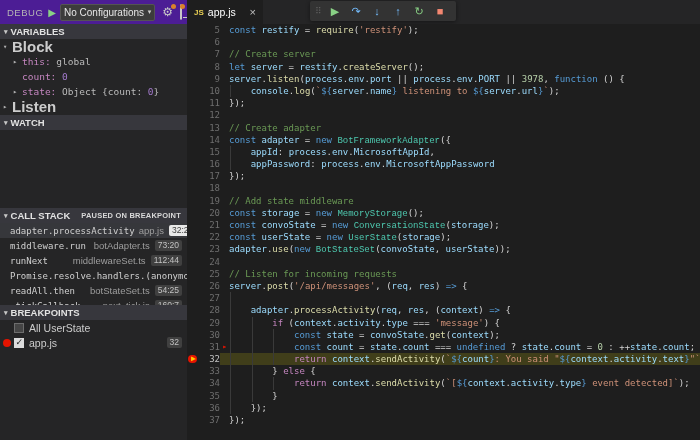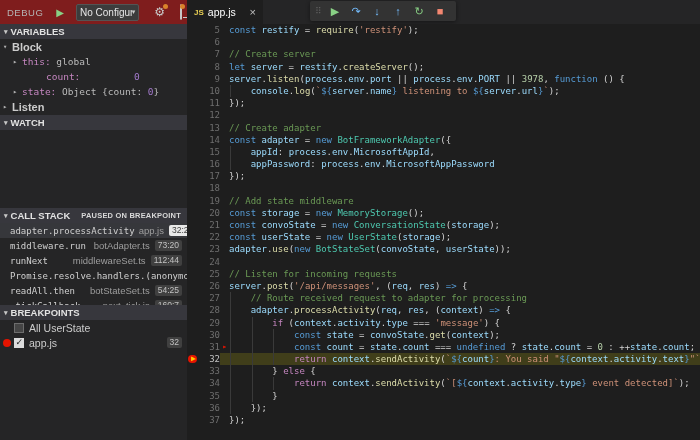--- a/index.html
+++ b/index.html
@@ -3,42 +3,42 @@
 <meta charset="utf-8">
 <style>
   * { margin:0; padding:0; box-sizing:border-box; }
   html,body { width:700px; height:440px; background:#1e1e1e; overflow:hidden;
               font-family:"Liberation Sans",sans-serif; }
   #app { position:relative; width:700px; height:440px; }
 
   
   #sidebar { position:absolute; left:0; top:0; width:187px; height:440px;
              background:#252526; display:flex; flex-direction:column; overflow:hidden; }
-  .dbg-h { height:24px; flex:none; display:flex; align-items:center; padding:0 5px; background:#7f1d1d;gap:8px; }
+  .dbg-h { height:24px; flex:none; display:flex; align-items:center; padding:0 5px; background:#4c1d95; }
   .dbg-label { font-size:9.5px; color:#b4b4b4; letter-spacing:.5px; margin:0 5px 0 2px; }
   .play-ico { color:#89d185; font-size:10px; margin-right:4px; cursor:pointer; }
   .cfg-dd { width:104px; height:17px; background:#3c3c3c; border:1px solid #545454; border-radius:2px;
             display:flex; align-items:center; padding:0 3px; color:#e6e6e6; font-size:10px; overflow:hidden; }
   .cfg-dd .cfg-txt { flex:1; white-space:nowrap; overflow:hidden; }
   .cfg-dd .caret { font-size:7px; color:#cccccc; }
   .hdr-ico { position:relative; margin-left:7px; color:#c8c8c8; font-size:12px; line-height:12px; cursor:pointer; }
   .console-ico { width:13px; height:10px; border:1px solid #c8c8c8; border-radius:1px; position:relative; }
   .console-ico::after { content:""; position:absolute; left:2px; bottom:1px; width:4px; height:1px; background:#c8c8c8; }
   .odot { position:absolute; top:-2px; right:-3px; width:5px; height:5px; border-radius:50%; background:#d9822b; }
 
   .sec-h { height:15px; flex:none; background:#37373d; display:flex; align-items:center;
            padding:0 6px 0 4px; font-size:9.5px; font-weight:bold; color:#e2e2e2; cursor:pointer; }
   .sec-tw { font-size:7px; color:#c8c8c8; margin-right:3px; }
   .paused { margin-left:auto; font-size:7.5px; font-weight:bold; color:#d8d8d8; letter-spacing:.2px; }
 
   .var-body { height:76px; flex:none; overflow:hidden; }
   .vrow { height:15px; display:flex; align-items:center; color:#cccccc; cursor:pointer;
           font-family:"DejaVu Sans Mono",monospace; font-size:9.5px; white-space:pre; }
   .twisty { font-size:7px; color:#b0b0b0; width:9px; flex:none; }
-  .scope-label { font-family:"Liberation Sans",sans-serif; font-size:11px; font-weight:bold; color:#cccccc; }
+  .scope-label { font-family:"Liberation Sans",sans-serif; font-size:15px; font-weight:bold; color:#cccccc; }
   .tk-vn { color:#c586c0; } .tk-vv { color:#bbbbbb; } .tk-vp { color:#a37acc; }
 
   .watch-body { height:78px; flex:none; }
 
   .cs-body { height:82px; flex:none; overflow:hidden; }
   .csrow { height:15px; display:flex; align-items:center; padding:0 5px 0 10px; overflow:hidden; cursor:pointer; }
   .csrow.sel { background:#36373b; }
   .cs-name { font-family:"DejaVu Sans Mono",monospace; font-size:9px; color:#d0d0d0; white-space:pre; flex:none; }
   .cs-file { margin-left:auto; font-size:9.5px; color:#9e9e9e; padding:0 5px 0 4px; white-space:nowrap; }
   .cs-badge { background:#404040; color:#c2c2c2; font-size:8.5px; padding:0 3px; height:11px;
@@ -77,21 +77,21 @@
   .ed-arrow { position:absolute; left:4px; top:0; font-size:8px; color:#ffc800; }
   .lnum { width:21px; flex:none; text-align:right; color:#6e6e6e; position:relative; }
   .hint { position:absolute; right:-7px; top:0; color:#e51400; font-size:8px; }
   .lcontent { flex:1; padding-left:9px; position:relative; }
   .cl.cur .lcontent { background:#403e1a; }
   .cl.cur .lnum { color:#c2c2c2; }
   .guide { position:absolute; top:0; bottom:0; width:1px; background:#3a3a3a; }
 
   .tk-kw { color:#569cd6; } .tk-ct { color:#c586c0;margin-top:15px; } .tk-vr { color:#9cdcfe; }
   .tk-fn { color:#dcdcaa; } .tk-st { color:#ce9178; } .tk-cm { color:#6a9955; }
-  .tk-nm { color:#b5cea8; } .tk-pn { color:#d4d4d4; } .tk-cl { color:#4ec9b0; }
+  .tk-nm { color:#b5cea8; } .tk-pn { color:#d4d4d4; } .tk-cl { color:#4ec9b0;font-family:Liberation Mono, monospace; }
 </style>
 </head>
 <body>
 
 <div id="app">
 
   <div id="sidebar">
     <div class="dbg-h">
       <span class="dbg-label">DEBUG</span>
       <span class="play-ico">▶</span>
@@ -103,21 +103,21 @@
       <span class="hdr-ico"><span class="console-ico"></span><span class="odot"></span></span>
     </div>
 
     <div class="sec-h">
       <span class="sec-tw">▾</span>
       <span>VARIABLES</span>
     </div>
     <div class="var-body">
         <div class="vrow scope" style="padding-left: 3px;"><span class="twisty">▾</span><span class="scope-label">Block</span></div>
         <div class="vrow" style="padding-left: 13px;"><span class="twisty">▸</span><span class="tk-vn">this:</span><span class="tk-vv"> global</span></div>
-        <div class="vrow" style="padding-left: 13px; gap: 24px;"><span class="twisty"> </span><span class="tk-vn">count:</span><span class="tk-vv"> </span><span class="tk-vp">0</span></div>
+        <div class="vrow" style="padding-left: 13px;"><span class="twisty"> </span><span class="tk-vn">count:</span><span class="tk-vv"> </span><span class="tk-vp">0</span></div>
         <div class="vrow" style="padding-left: 13px;"><span class="twisty">▸</span><span class="tk-vn">state:</span><span class="tk-vv"> Object {count: </span><span class="tk-vp">0</span><span class="tk-vv">}</span></div>
         <div class="vrow scope" style="padding-left: 3px;"><span class="twisty">▸</span><span class="scope-label">Listen</span></div>
         <div class="vrow scope" style="padding-left: 3px;"></div>
       </div>
 
     <div class="sec-h">
       <span class="sec-tw">▾</span>
       <span>WATCH</span>
     </div>
     <div class="watch-body"></div>
@@ -215,21 +215,21 @@
           <div class="cl"><span class="glyph"></span><span class="lnum">17</span><span class="lcontent"><span class="tk-pn">});</span></span></div>
           <div class="cl"><span class="glyph"></span><span class="lnum">18</span><span class="lcontent"></span></div>
           <div class="cl"><span class="glyph"></span><span class="lnum">19</span><span class="lcontent"><span class="tk-cm">// Add state middleware</span></span></div>
           <div class="cl"><span class="glyph"></span><span class="lnum">20</span><span class="lcontent"><span class="tk-kw">const</span><span class="tk-pn"> </span><span class="tk-vr">storage</span><span class="tk-pn"> = </span><span class="tk-kw">new</span><span class="tk-pn"> </span><span class="tk-cl">MemoryStorage</span><span class="tk-pn">();</span></span></div>
           <div class="cl"><span class="glyph"></span><span class="lnum">21</span><span class="lcontent"><span class="tk-kw">const</span><span class="tk-pn"> </span><span class="tk-vr">convoState</span><span class="tk-pn"> = </span><span class="tk-kw">new</span><span class="tk-pn"> </span><span class="tk-cl">ConversationState</span><span class="tk-pn">(</span><span class="tk-vr">storage</span><span class="tk-pn">);</span></span></div>
           <div class="cl"><span class="glyph"></span><span class="lnum">22</span><span class="lcontent"><span class="tk-kw">const</span><span class="tk-pn"> </span><span class="tk-vr">userState</span><span class="tk-pn"> = </span><span class="tk-kw">new</span><span class="tk-pn"> </span><span class="tk-cl">UserState</span><span class="tk-pn">(</span><span class="tk-vr">storage</span><span class="tk-pn">);</span></span></div>
           <div class="cl"><span class="glyph"></span><span class="lnum">23</span><span class="lcontent"><span class="tk-vr">adapter</span><span class="tk-pn">.</span><span class="tk-fn">use</span><span class="tk-pn">(</span><span class="tk-kw">new</span><span class="tk-pn"> </span><span class="tk-cl">BotStateSet</span><span class="tk-pn">(</span><span class="tk-vr">convoState</span><span class="tk-pn">, </span><span class="tk-vr">userState</span><span class="tk-pn">));</span></span></div>
           <div class="cl"><span class="glyph"></span><span class="lnum">24</span><span class="lcontent"></span></div>
           <div class="cl"><span class="glyph"></span><span class="lnum">25</span><span class="lcontent"><span class="tk-cm">// Listen for incoming requests</span></span></div>
           <div class="cl"><span class="glyph"></span><span class="lnum">26</span><span class="lcontent"><span class="tk-vr">server</span><span class="tk-pn">.</span><span class="tk-fn">post</span><span class="tk-pn">(</span><span class="tk-st">'/api/messages'</span><span class="tk-pn">, (</span><span class="tk-vr">req</span><span class="tk-pn">, </span><span class="tk-vr">res</span><span class="tk-pn">) </span><span class="tk-kw">=&gt;</span><span class="tk-pn"> {</span></span></div>
-          <div class="cl"><span class="glyph"></span><span class="lnum">27</span><span class="lcontent"><span class="guide" style="left: 10px;"></span><span class="tk-pn">    </span><span class="tk-cm">// Route received request to adapter for processing</span></span></div>
+          <div class="cl"><span class="glyph"></span><span class="lnum">27</span><span class="lcontent"><span class="guide" style="left: 10px;"></span><span class="tk-pn">    </span></span></div>
           <div class="cl"><span class="glyph"></span><span class="lnum">28</span><span class="lcontent"><span class="guide" style="left: 10px;"></span><span class="tk-pn">    </span><span class="tk-vr">adapter</span><span class="tk-pn">.</span><span class="tk-fn">processActivity</span><span class="tk-pn">(</span><span class="tk-vr">req</span><span class="tk-pn">, </span><span class="tk-vr">res</span><span class="tk-pn">, (</span><span class="tk-vr">context</span><span class="tk-pn">) </span><span class="tk-kw">=&gt;</span><span class="tk-pn"> {</span></span></div>
           <div class="cl"><span class="glyph"></span><span class="lnum">29</span><span class="lcontent"><span class="guide" style="left: 10px;"></span><span class="guide" style="left: 31.68px;"></span><span class="tk-pn">        </span><span class="tk-ct">if</span><span class="tk-pn"> (</span><span class="tk-vr">context</span><span class="tk-pn">.</span><span class="tk-vr">activity</span><span class="tk-pn">.</span><span class="tk-vr">type</span><span class="tk-pn"> === </span><span class="tk-st">'message'</span><span class="tk-pn">) {</span></span></div>
           <div class="cl"><span class="glyph"></span><span class="lnum">30</span><span class="lcontent"><span class="guide" style="left: 10px;"></span><span class="guide" style="left: 31.68px;"></span><span class="guide" style="left: 53.36px;"></span><span class="tk-pn">            </span><span class="tk-kw">const</span><span class="tk-pn"> </span><span class="tk-vr">state</span><span class="tk-pn"> = </span><span class="tk-vr">convoState</span><span class="tk-pn">.</span><span class="tk-fn">get</span><span class="tk-pn">(</span><span class="tk-vr">context</span><span class="tk-pn">);</span></span></div>
           <div class="cl"><span class="glyph"></span><span class="lnum">31<span class="hint">▸</span></span><span class="lcontent"><span class="guide" style="left: 10px;"></span><span class="guide" style="left: 31.68px;"></span><span class="guide" style="left: 53.36px;"></span><span class="tk-pn">            </span><span class="tk-kw">const</span><span class="tk-pn"> </span><span class="tk-vr">count</span><span class="tk-pn"> = </span><span class="tk-vr">state</span><span class="tk-pn">.</span><span class="tk-vr">count</span><span class="tk-pn"> === </span><span class="tk-kw">undefined</span><span class="tk-pn"> ? </span><span class="tk-vr">state</span><span class="tk-pn">.</span><span class="tk-vr">count</span><span class="tk-pn"> = </span><span class="tk-nm">0</span><span class="tk-pn"> : ++</span><span class="tk-vr">state</span><span class="tk-pn">.</span><span class="tk-vr">count</span><span class="tk-pn">;</span></span></div>
           <div class="cl cur"><span class="glyph"><span class="ed-bp"></span><span class="ed-arrow">▶</span></span><span class="lnum">32</span><span class="lcontent"><span class="guide" style="left: 10px;"></span><span class="guide" style="left: 31.68px;"></span><span class="guide" style="left: 53.36px;"></span><span class="tk-pn">            </span><span class="tk-ct">return</span><span class="tk-pn"> </span><span class="tk-vr">context</span><span class="tk-pn">.</span><span class="tk-fn">sendActivity</span><span class="tk-pn">(</span><span class="tk-st">`</span><span class="tk-kw">${</span><span class="tk-vr">count</span><span class="tk-kw">}</span><span class="tk-st">: You said "</span><span class="tk-kw">${</span><span class="tk-vr">context</span><span class="tk-pn">.</span><span class="tk-vr">activity</span><span class="tk-pn">.</span><span class="tk-vr">text</span><span class="tk-kw">}</span><span class="tk-st">"`</span></span></div>
           <div class="cl"><span class="glyph"></span><span class="lnum">33</span><span class="lcontent"><span class="guide" style="left: 10px;"></span><span class="guide" style="left: 31.68px;"></span><span class="tk-pn">        } </span><span class="tk-ct">else</span><span class="tk-pn"> {</span></span></div>
           <div class="cl"><span class="glyph"></span><span class="lnum">34</span><span class="lcontent"><span class="guide" style="left: 10px;"></span><span class="guide" style="left: 31.68px;"></span><span class="guide" style="left: 53.36px;"></span><span class="tk-pn">            </span><span class="tk-ct">return</span><span class="tk-pn"> </span><span class="tk-vr">context</span><span class="tk-pn">.</span><span class="tk-fn">sendActivity</span><span class="tk-pn">(</span><span class="tk-st">`[</span><span class="tk-kw">${</span><span class="tk-vr">context</span><span class="tk-pn">.</span><span class="tk-vr">activity</span><span class="tk-pn">.</span><span class="tk-vr">type</span><span class="tk-kw">}</span><span class="tk-st"> event detected]`</span><span class="tk-pn">);</span></span></div>
           <div class="cl"><span class="glyph"></span><span class="lnum">35</span><span class="lcontent"><span class="guide" style="left: 10px;"></span><span class="guide" style="left: 31.68px;"></span><span class="tk-pn">        }</span></span></div>
           <div class="cl"><span class="glyph"></span><span class="lnum">36</span><span class="lcontent"><span class="guide" style="left: 10px;"></span><span class="tk-pn">    });</span></span></div>
           <div class="cl"><span class="glyph"></span><span class="lnum">37</span><span class="lcontent"><span class="tk-pn">});</span></span></div>

